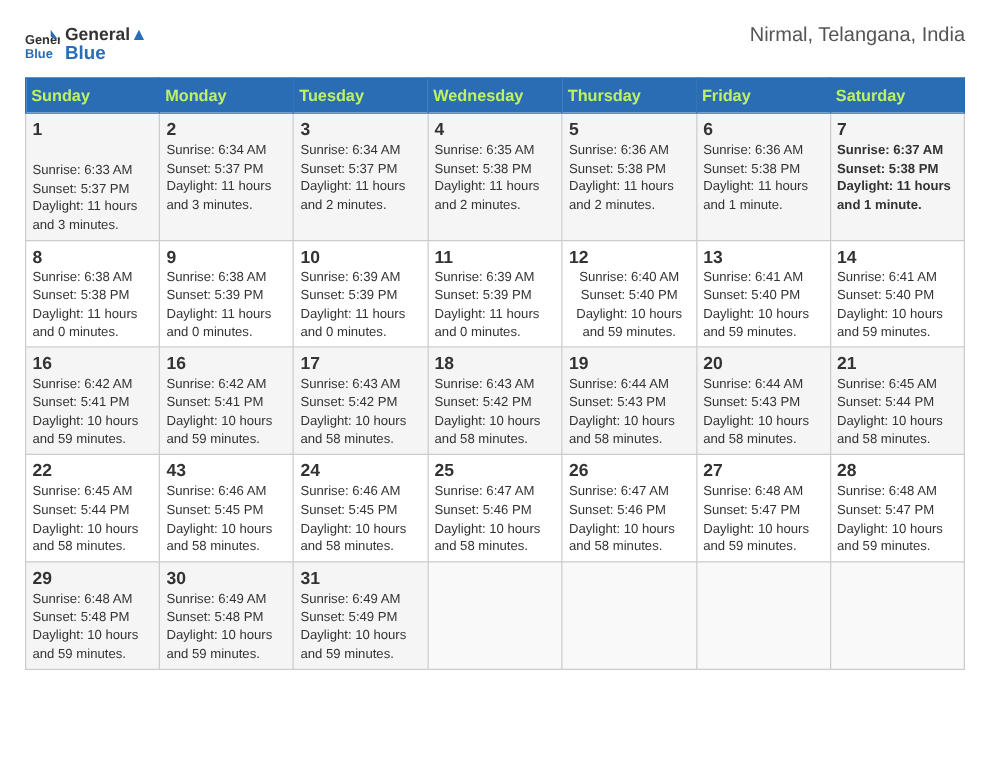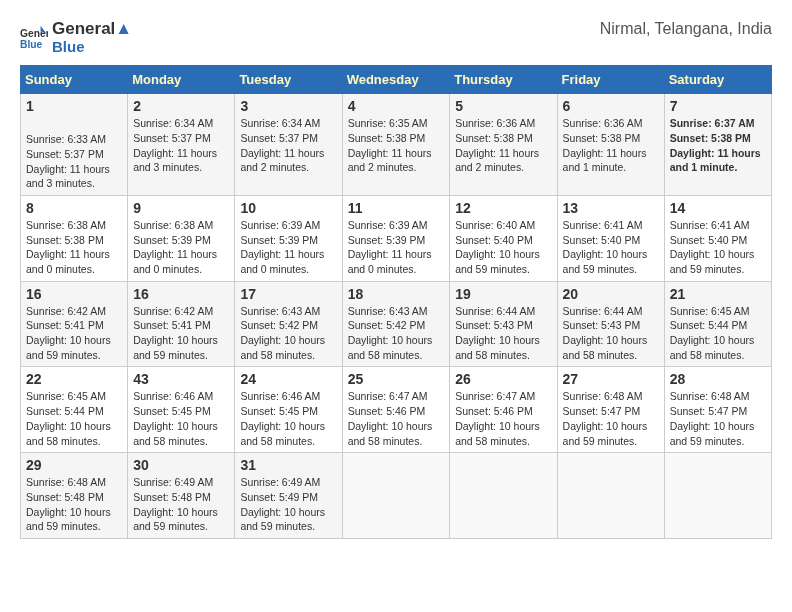--- a/index.html
+++ b/index.html
@@ -37,21 +37,21 @@
       font-size: 16px;
       color: #555;
     }
     table {
       width: 100%;
       border-collapse: collapse;
       font-size: 11px;
     }
     thead tr th {
       background-color: #2a6db5;
-      color: #fef9c3;
+      color: #bef264;
       padding: 6px 4px;
       text-align: left;
       font-size: 13px;
       font-weight: bold;
       border: 1px solid #2a6db5;
     }
     tbody tr td {
       border: 1px solid #ccc;
       vertical-align: top;
       padding: 4px 5px;
@@ -85,21 +85,21 @@
 <body>
 
 <div class="header">
   <div class="logo">
     <svg class="logo-icon" viewBox="0 0 30 30" xmlns="http://www.w3.org/2000/svg">
       <text x="0" y="14" font-size="11" font-weight="bold" fill="#333">General</text>
       <text x="0" y="26" font-size="11" font-weight="bold" fill="#2a6db5">Blue</text>
       <polygon points="22,2 28,10 22,8" fill="#2a6db5"></polygon>
     </svg>
     <div>
-      <div style="font-size:17px;font-weight:bold;color:#333;line-height:1.1;">General<span style="color:#2a6db5;">▲</span></div>
+      <div style="font-size:14px;font-weight:bold;color:#333;line-height:1.1;">General<span style="color:#2a6db5;">▲</span></div>
       <div style="font-size:15px;font-weight:bold;color:#2a6db5;line-height:1.1;">Blue</div>
     </div>
   </div>
   <div class="title-block">
     <div class="location-title">Nirmal, Telangana, India</div>
   </div>
 </div>
 
 <table>
   <thead>
@@ -189,21 +189,21 @@
         </td>
         <td>
           <span class="day-number">11</span>
           <div class="day-info" style="white-space: pre-line;">Sunrise: 6:39 AM
 Sunset: 5:39 PM
 Daylight: 11 hours
 and 0 minutes.</div>
         </td>
         <td>
           <span class="day-number">12</span>
-          <div class="day-info" style="white-space: pre-line;">Sunrise: 6:40 AM
+          <div class="day-info" style="white-space: pre-line; text-align: center;">Sunrise: 6:40 AM
 Sunset: 5:40 PM
 Daylight: 10 hours
 and 59 minutes.</div>
         </td>
         <td>
           <span class="day-number">13</span>
           <div class="day-info" style="white-space: pre-line;">Sunrise: 6:41 AM
 Sunset: 5:40 PM
 Daylight: 10 hours
 and 59 minutes.</div>

